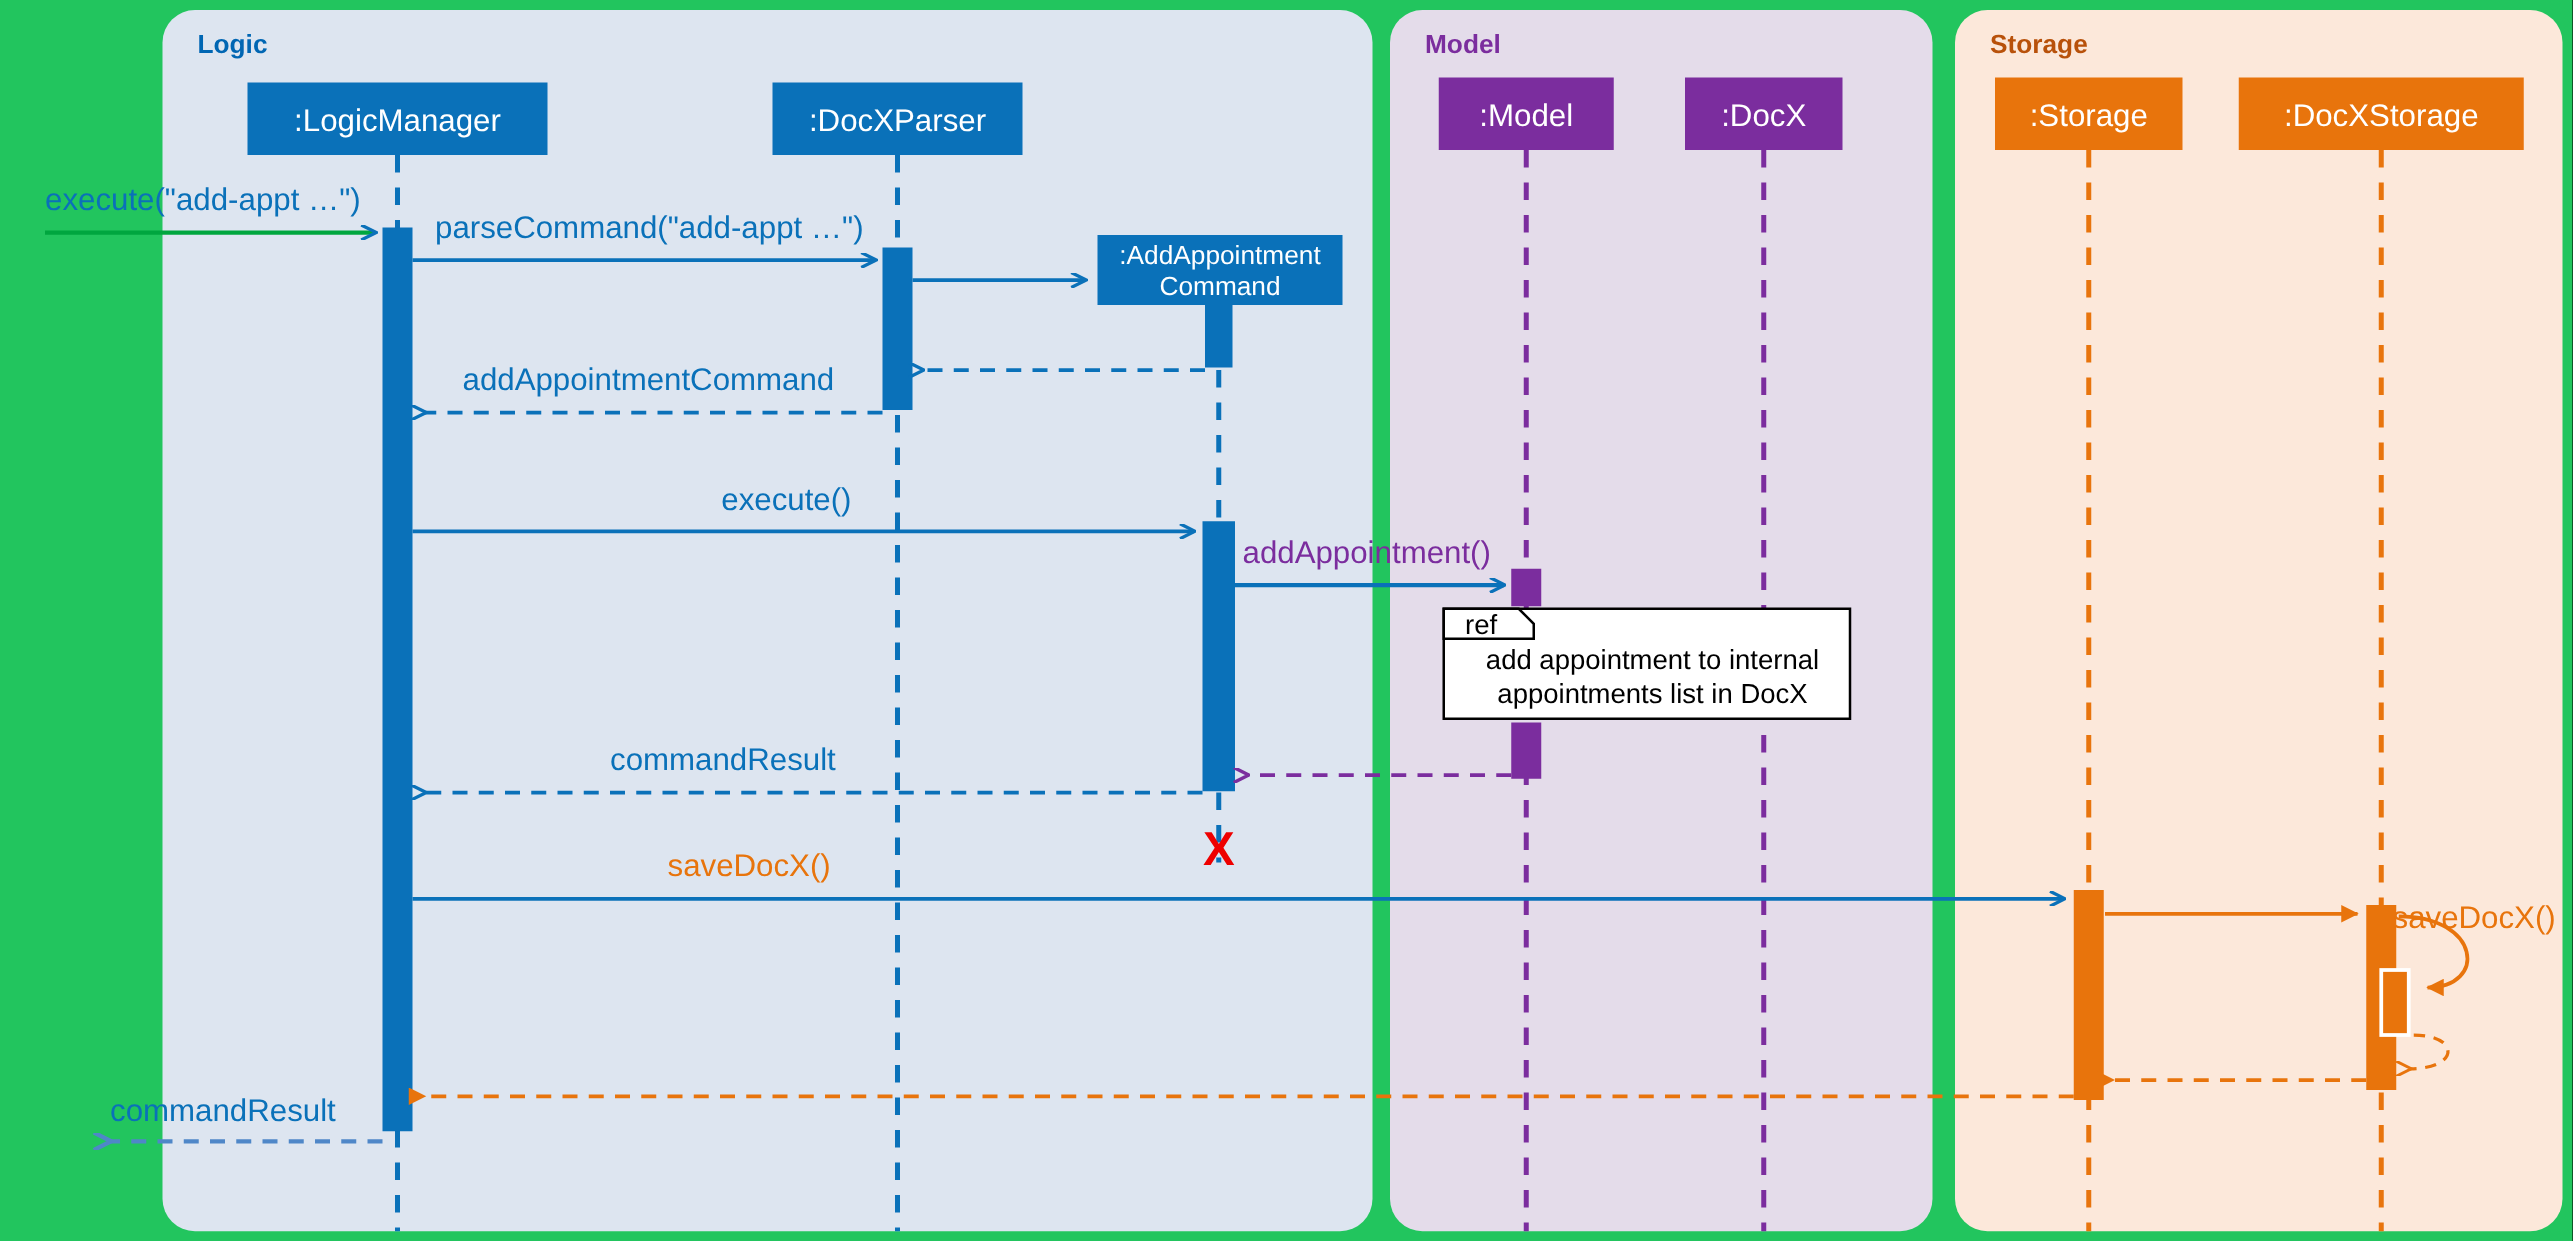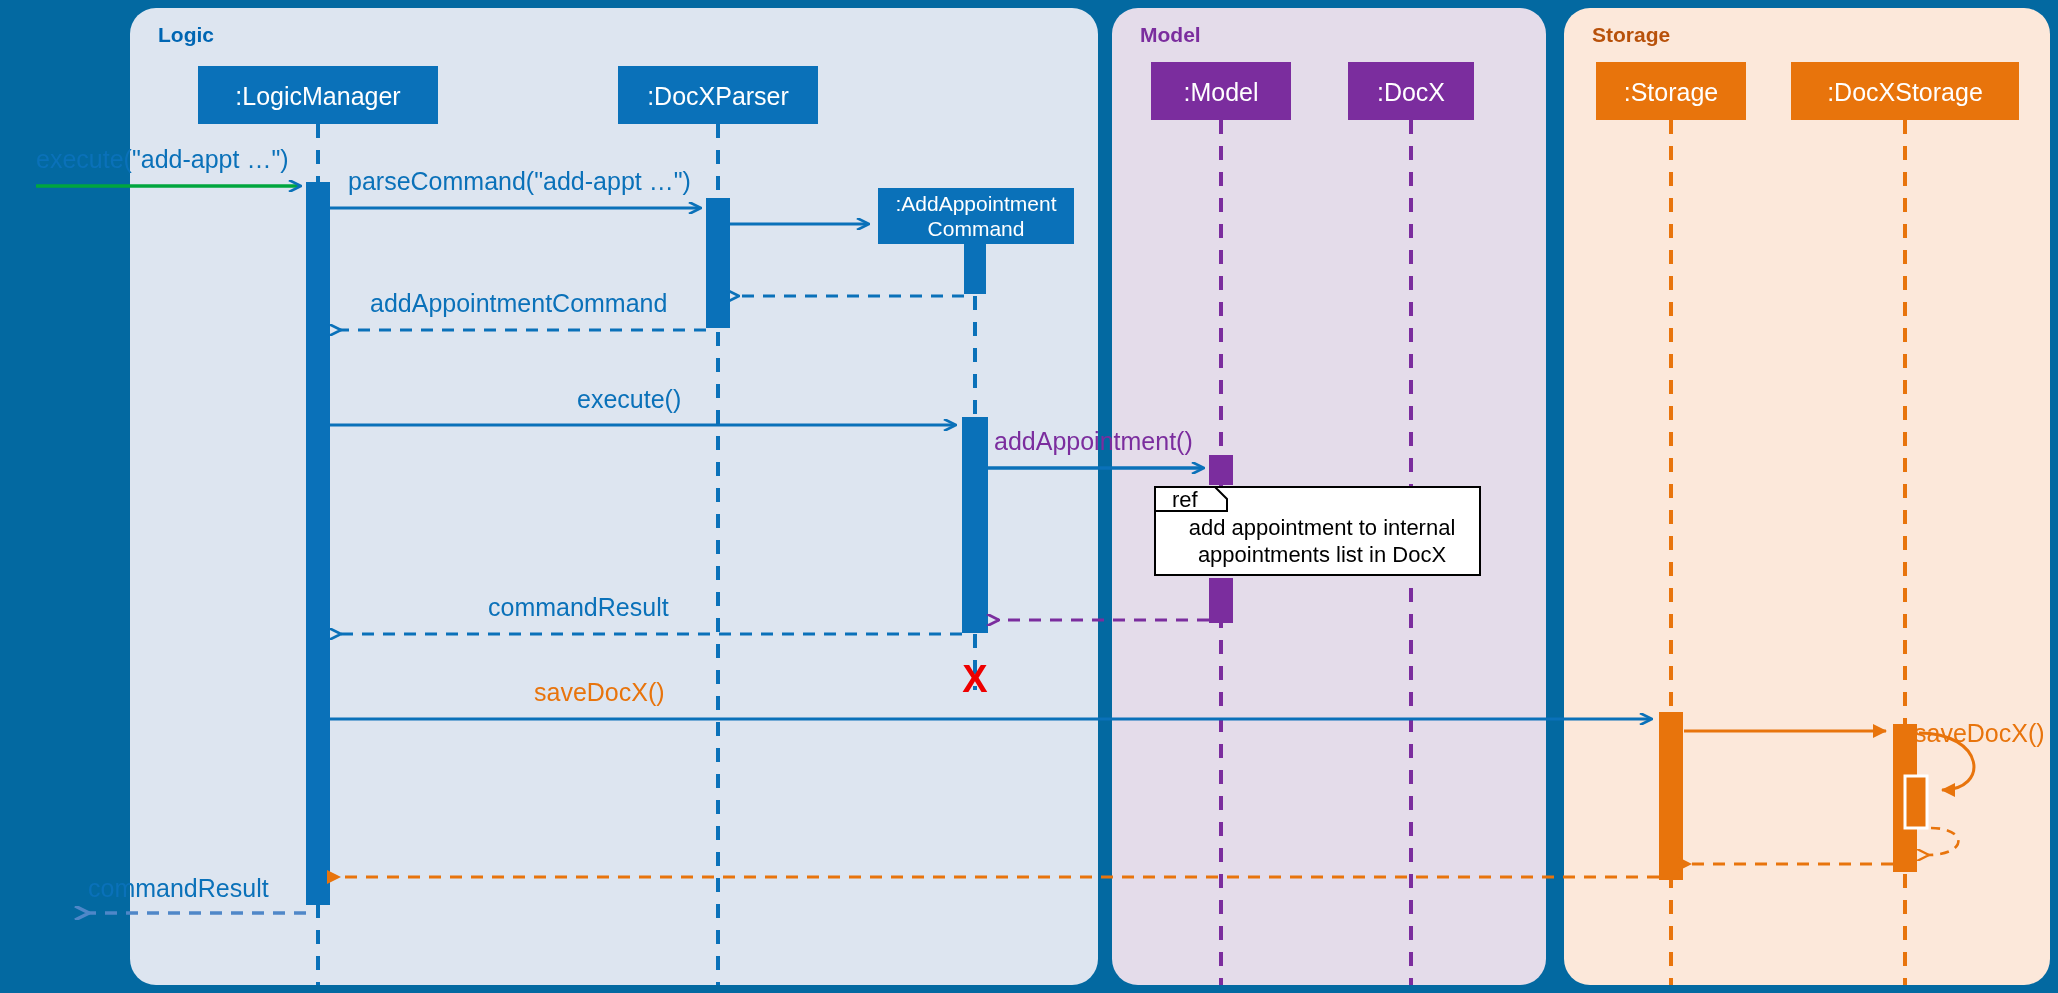--- a/index.html
+++ b/index.html
@@ -1,17 +1,17 @@
 <!DOCTYPE html>
 <html><head>
 <meta charset="utf-8">
 <style>
   html,body{margin:0;padding:0;background:#000;}
   body{width:2058px;height:993px;overflow:hidden;font-family:"Liberation Sans",sans-serif;}
-  #stage{position:relative;width:2058px;height:993px;background:#0369a1;}
+  #stage{position:relative;width:2058px;height:993px;background:#22c55e;}
   svg{position:absolute;left:0;top:0;}
   .panel-title{font-weight:bold;font-size:21px;}
   .lifeline-label{fill:#fff;font-size:25px;text-anchor:middle;font-family:"Liberation Sans",sans-serif;}
   .msg{font-size:25px;font-family:"Liberation Sans",sans-serif;}
   .refhdr{font-size:22px;fill:#000;font-family:"Liberation Sans",sans-serif;}
   .reftxt{font-size:22px;fill:#000;text-anchor:middle;font-family:"Liberation Sans",sans-serif;}
   .xmark{font-size:38px;font-weight:bold;fill:#ee0000;text-anchor:middle;font-family:"Liberation Sans",sans-serif;}
 </style>
 </head>
 <body>

